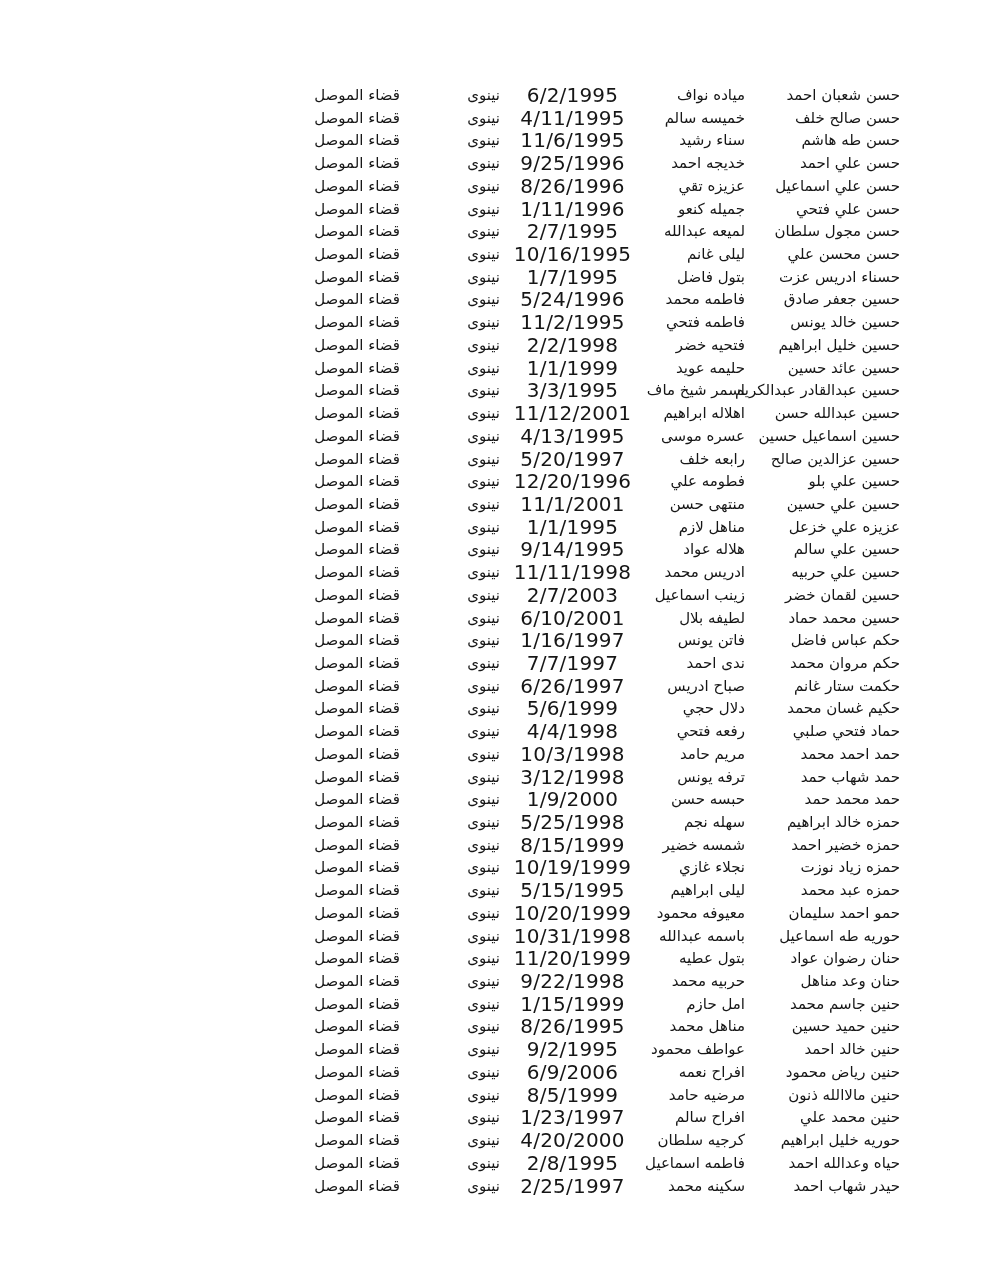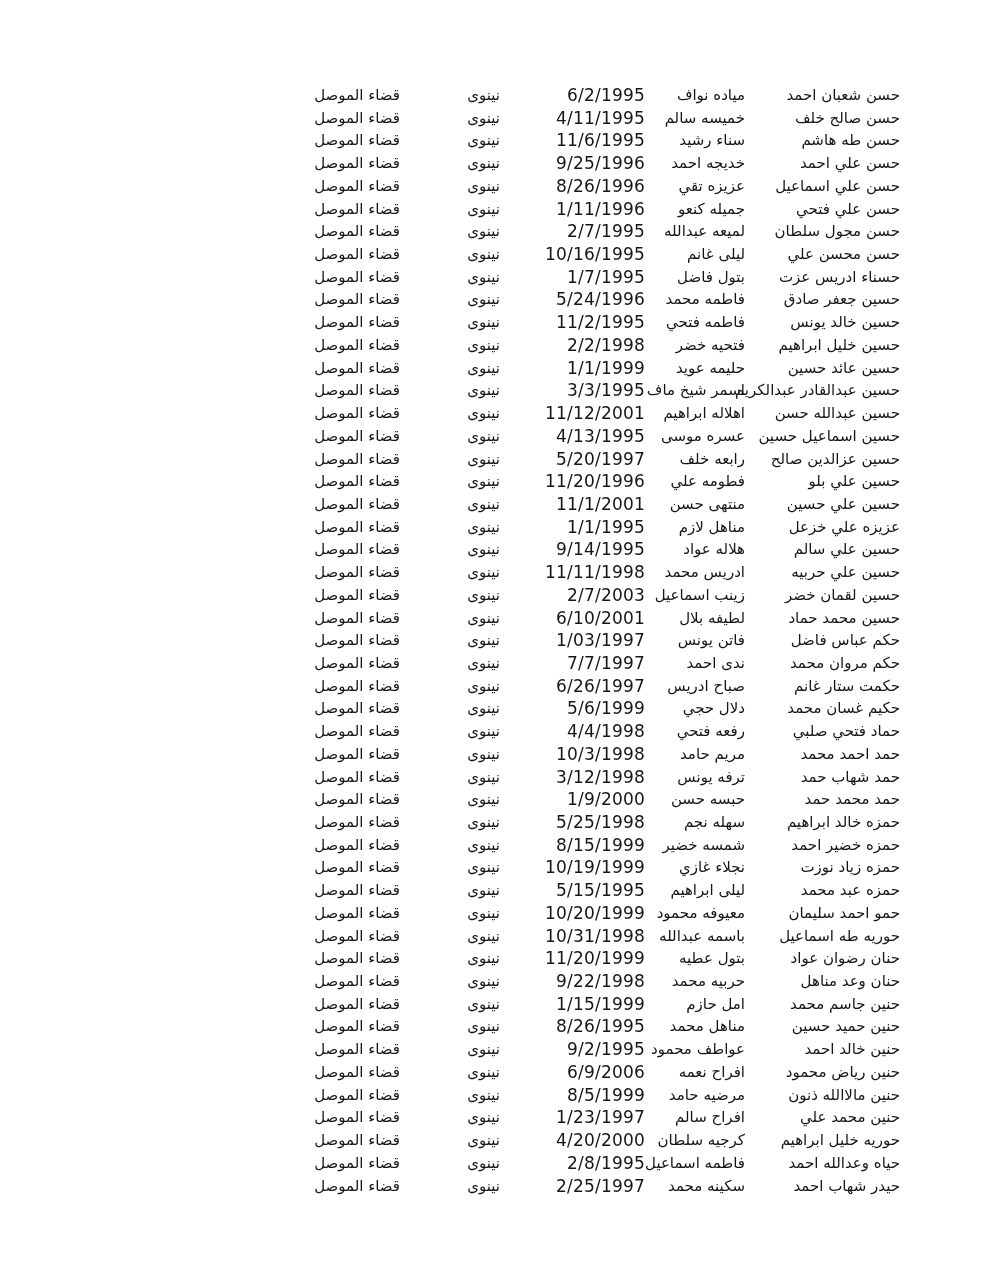--- a/index.html
+++ b/index.html
@@ -30,22 +30,22 @@
   .cell {
     white-space: nowrap;
     overflow: visible;
     text-align: right;
     line-height: 22.72px;
     font-size: 15px;
     color: #161616;
   }
   .cell.date {
     direction: ltr;
-    text-align: right;
-    font-size: 17px;
+    text-align: center;
+    font-size: 20px;
     letter-spacing: 0.2px;
   }
 </style>
 </head>
 <body>
 
 <div class="page">
   <div class="records-table" id="rows-container">
   <div class="row">
     <span class="cell name">حسن شعبان احمد</span>
@@ -179,21 +179,21 @@
     <span class="cell name">حسين عزالدين صالح</span>
     <span class="cell mother">رابعه خلف</span>
     <span class="cell date">5/20/1997</span>
     <span class="cell province">نينوى</span>
     <span class="cell district">قضاء الموصل</span>
   </div>
 
   <div class="row">
     <span class="cell name">حسين علي بلو</span>
     <span class="cell mother">فطومه علي</span>
-    <span class="cell date">11/20/1996</span>
+    <span class="cell date">12/20/1996</span>
     <span class="cell province">نينوى</span>
     <span class="cell district">قضاء الموصل</span>
   </div>
 
   <div class="row">
     <span class="cell name">حسين علي حسين</span>
     <span class="cell mother">منتهى حسن</span>
     <span class="cell date">11/1/2001</span>
     <span class="cell province">نينوى</span>
     <span class="cell district">قضاء الموصل</span>
@@ -235,21 +235,21 @@
     <span class="cell name">حسين محمد حماد</span>
     <span class="cell mother">لطيفه بلال</span>
     <span class="cell date">6/10/2001</span>
     <span class="cell province">نينوى</span>
     <span class="cell district">قضاء الموصل</span>
   </div>
 
   <div class="row">
     <span class="cell name">حكم عباس فاضل</span>
     <span class="cell mother">فاتن يونس</span>
-    <span class="cell date">1/03/1997</span>
+    <span class="cell date">1/16/1997</span>
     <span class="cell province">نينوى</span>
     <span class="cell district">قضاء الموصل</span>
   </div>
 
   <div class="row">
     <span class="cell name">حكم مروان محمد</span>
     <span class="cell mother">ندى احمد</span>
     <span class="cell date">7/7/1997</span>
     <span class="cell province">نينوى</span>
     <span class="cell district">قضاء الموصل</span>

